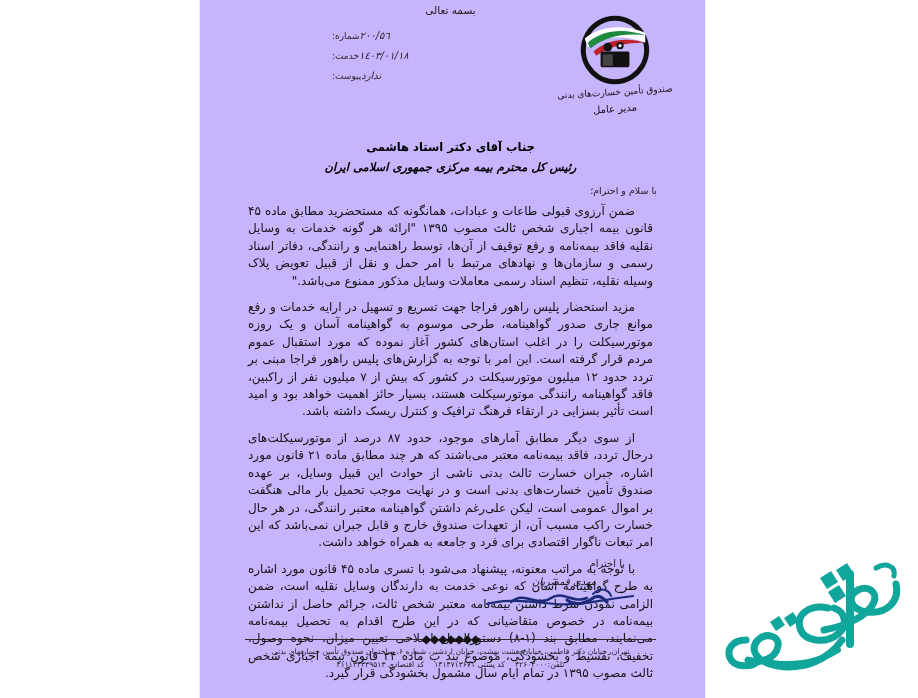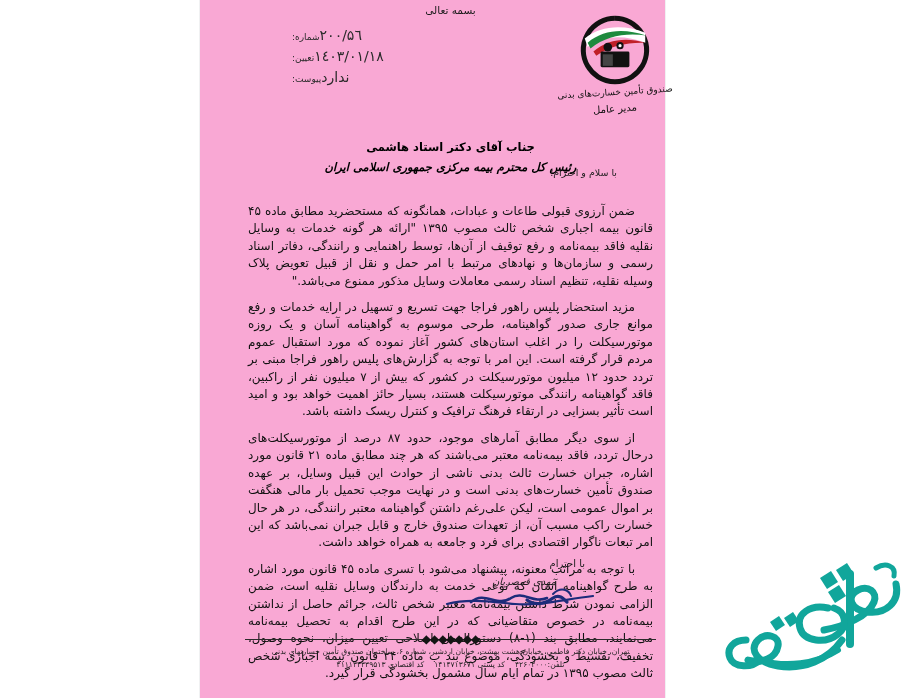--- a/index.html
+++ b/index.html
@@ -13,23 +13,23 @@
     font-family: "DejaVu Sans", "Liberation Sans", sans-serif;
     overflow: hidden;
     position: relative;
   }
 
   
   #page-sheet {
     position: absolute;
     left: 199px;
     top: 0;
-    width: 467px;
+    width: 507px;
     height: 698px;
-    background: #f9a8d4;
+    background: #c4b5fd;
     border-left: 1px solid #f0f1f2;
     border-right: 1px solid #f0f1f2;
     box-sizing: border-box;
   }
 
   
   .gutter {
     position: absolute;
     top: 0;
     height: 698px;
@@ -57,21 +57,21 @@
     right: 243px;
     width: 130px;
     text-align: left;
     direction: rtl;
     font-size: 9.5px;
     line-height: 19px;
     color: #2a2a2a;
   }
   #doc-meta .meta-row { white-space: nowrap; }
   #doc-meta .meta-key { font-size: 9px; }
-  #doc-meta .meta-val { font-size: 14px; }
+  #doc-meta .meta-val { font-size: 10px; font-style: italic; }
 
   
   #org-logo {
     position: absolute;
     top: 14px;
     left: 355px;
     width: 120px;
     text-align: center;
   }
   #logo-mark {
@@ -105,21 +105,21 @@
     text-align: center;
     font-weight: bold;
     color: #000;
   }
   #addressee .line1 { font-size: 11.5px; line-height: 20px; }
   #addressee .line2 { font-size: 11.5px; line-height: 20px; font-style: italic; }
 
   
   #salutation {
     position: absolute;
-    top: 167px;
+    top: 185px;
     right: 48px;
     font-size: 9.5px;
     color: #1b1b1b;
   }
 
   
   #letter-body {
     position: absolute;
     top: 203px;
     left: 0;
@@ -228,21 +228,21 @@
 
 <div id="page-sheet">
 
   <div id="bismillah">بسمه تعالی</div>
 
   <div id="doc-meta">
     <div class="meta-row">
       <span class="meta-val">۲۰۰/۵٦</span><span class="meta-key">شماره:</span>
     </div>
     <div class="meta-row">
-      <span class="meta-val">۱٤۰۳/۰۱/۱۸</span><span class="meta-key">تعیین:</span>
+      <span class="meta-val">۱٤۰۳/۰۱/۱۸</span><span class="meta-key">خدمت:</span>
     </div>
     <div class="meta-row">
       <span class="meta-val">ندارد</span><span class="meta-key">پیوست:</span>
     </div>
   </div>
 
   <div id="org-logo">
     <div id="logo-mark">
       <svg width="72" height="72" viewBox="0 0 100 100" aria-hidden="true">
 

